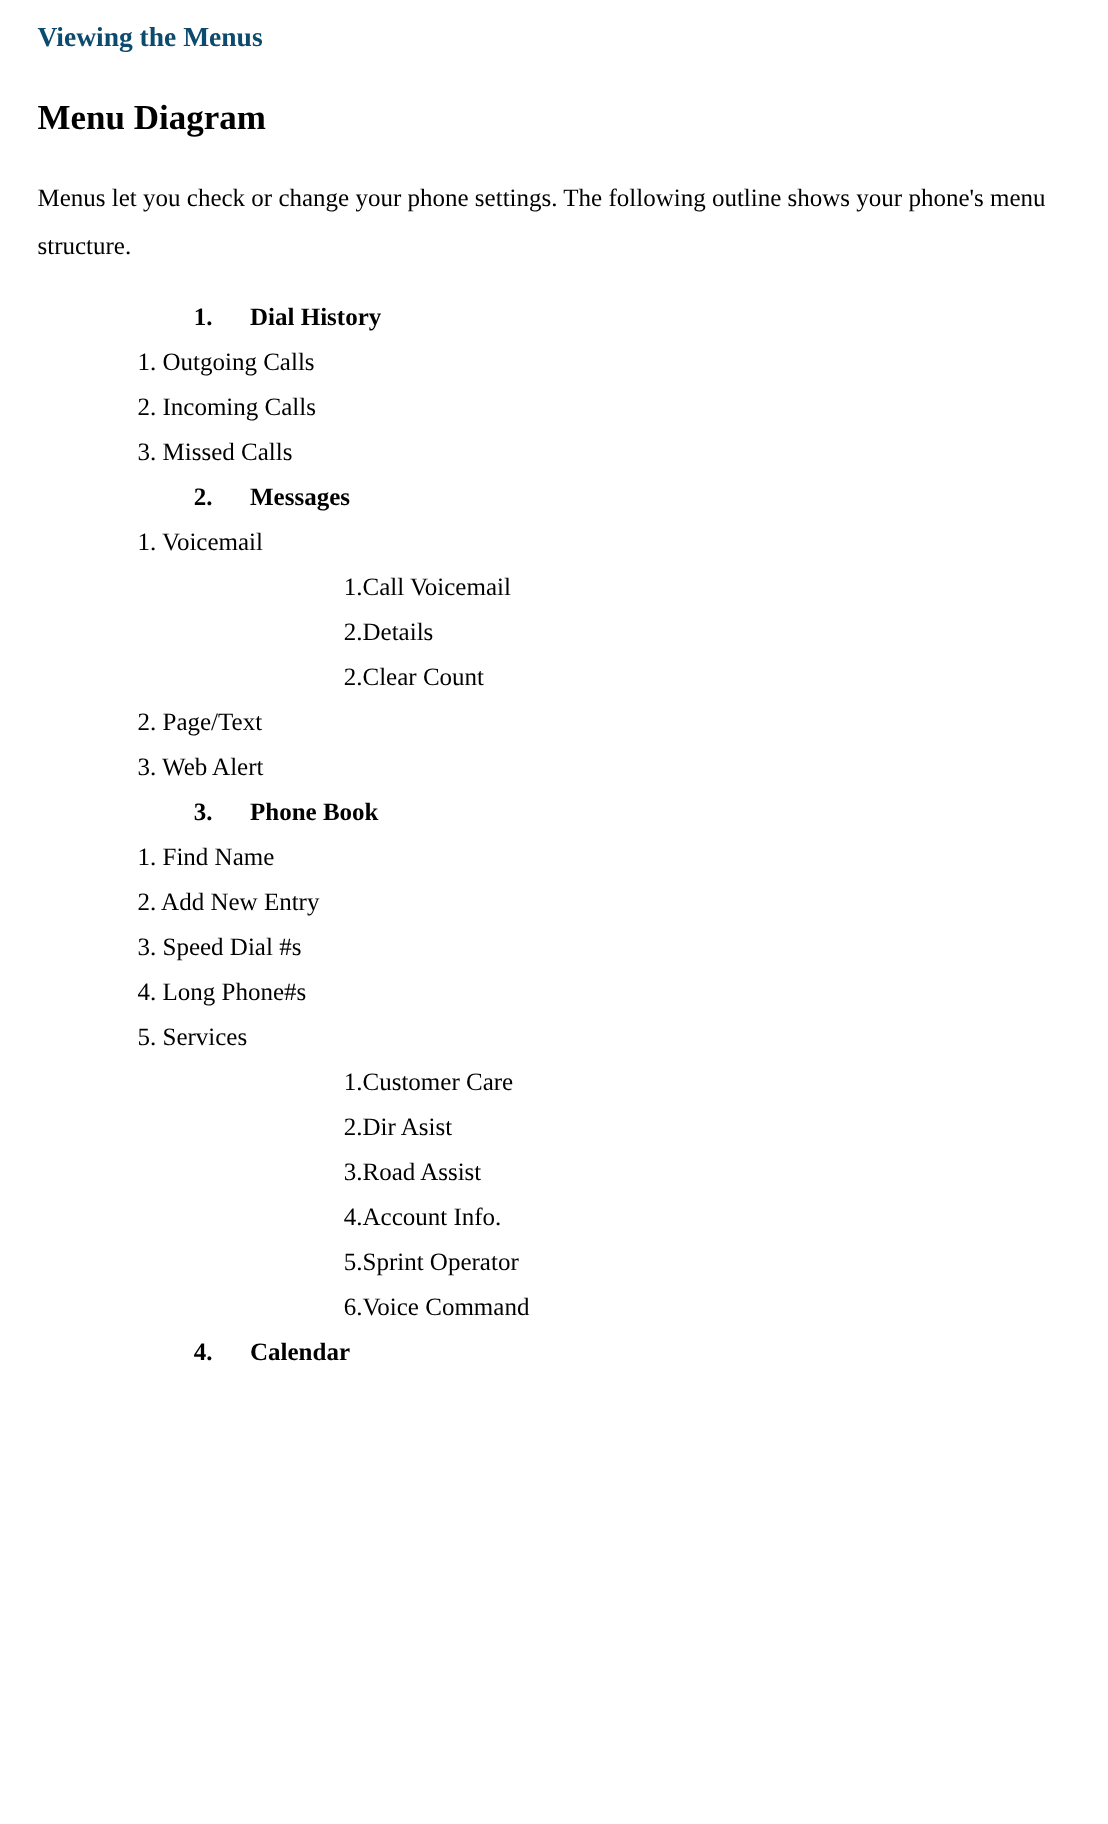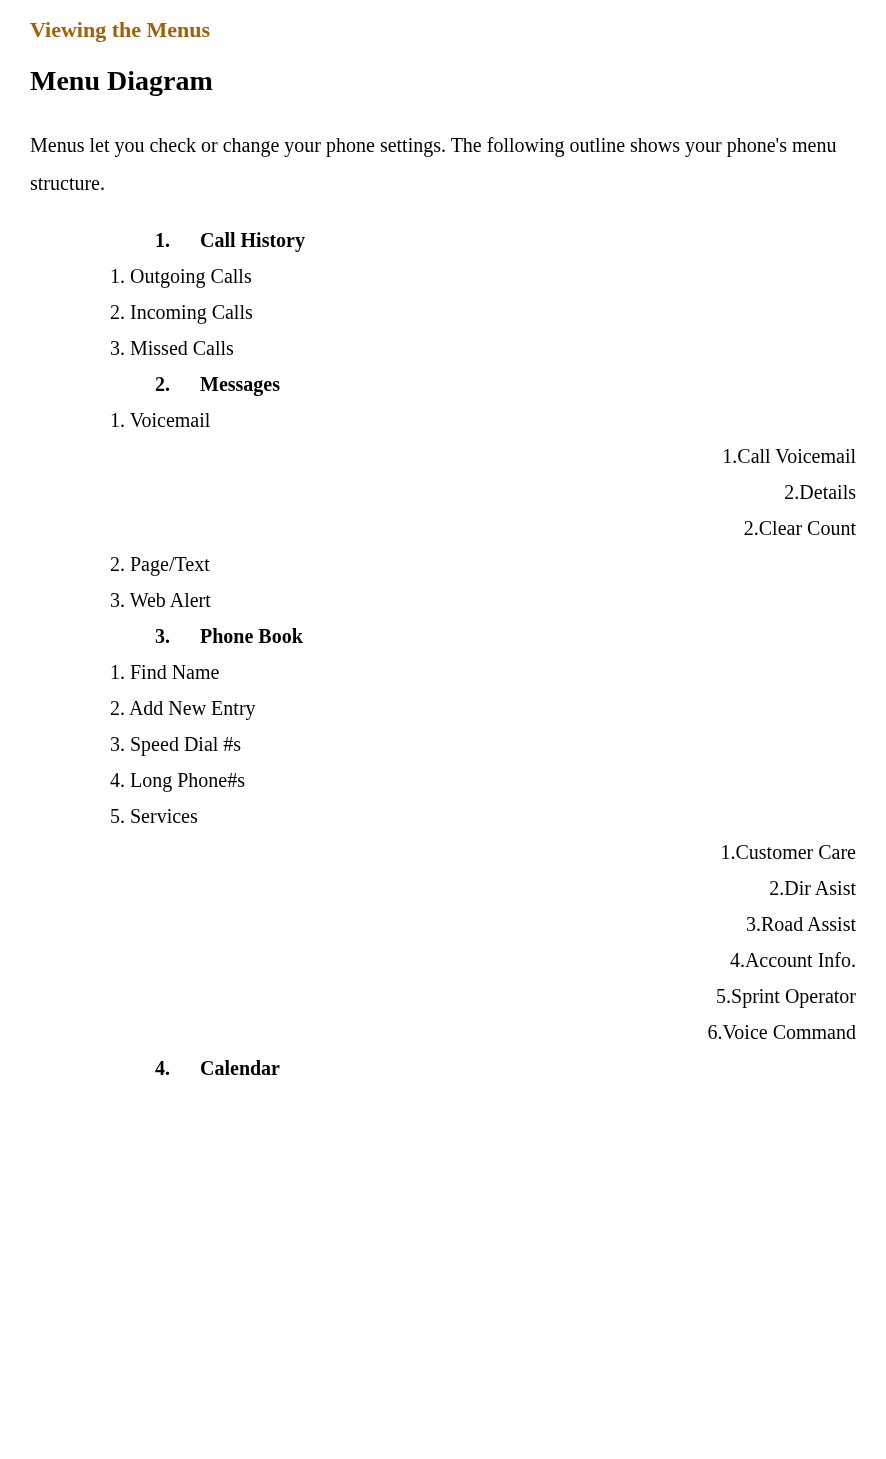--- a/index.html
+++ b/index.html
@@ -5,24 +5,24 @@
     body {
       font-family: Georgia, 'Times New Roman', serif;
       max-width: 886px;
       margin: 0 auto;
       padding: 10px 30px;
       color: #000;
       font-size: 20px;
       line-height: 1.8;
     }
     .main-title {
-      color: #a16207;
+      color: #0c4a6e;
       font-weight: bold;
       font-size: 22px;
-      margin-bottom: 6px;
+      margin-bottom: 20px;
     }
     .subtitle {
       font-weight: bold;
       font-size: 28px;
       margin-bottom: 20px;
     }
     .intro {
       font-size: 20px;
       line-height: 1.9;
       margin-bottom: 20px;
@@ -34,39 +34,38 @@
       width: 40px;
     }
     .menu-title {
       font-weight: bold;
     }
     .menu-item {
       margin-left: 80px;
     }
     .submenu-item {
       margin-left: 245px;
-      text-align: right;
     }
     .page-number {
       text-align: center;
       font-weight: bold;
       font-size: 18px;
       margin-top: 395px;
     }
   </style>
 </head>
 <body>
 
 <div class="main-title">Viewing the Menus</div>
 <div class="subtitle">Menu Diagram</div>
 <div class="intro">Menus let you check or change your phone settings. The following outline shows your phone's menu structure.</div>
 
 <div>
   <span class="menu-number">1.</span>
-  <span class="menu-title">Call History</span>
+  <span class="menu-title">Dial History</span>
 </div>
 <div class="menu-item">1. Outgoing Calls</div>
 <div class="menu-item">2. Incoming Calls</div>
 <div class="menu-item">3. Missed Calls</div>
 
 <div>
   <span class="menu-number">2.</span>
   <span class="menu-title">Messages</span>
 </div>
 <div class="menu-item">1. Voicemail</div>

